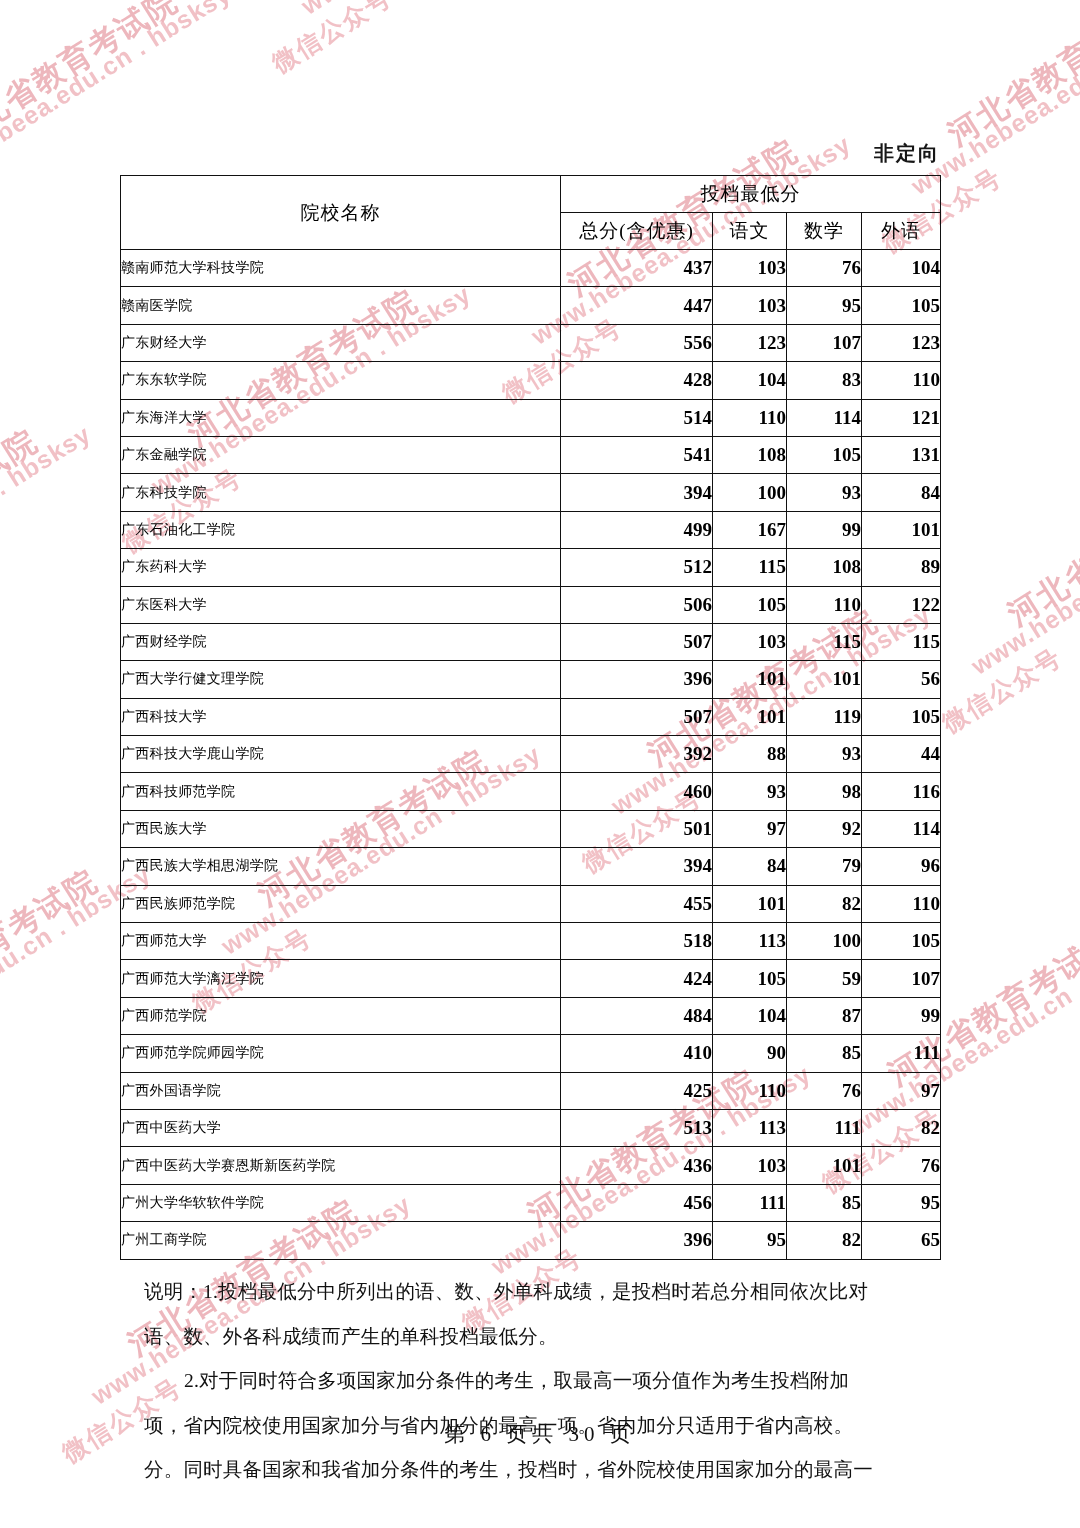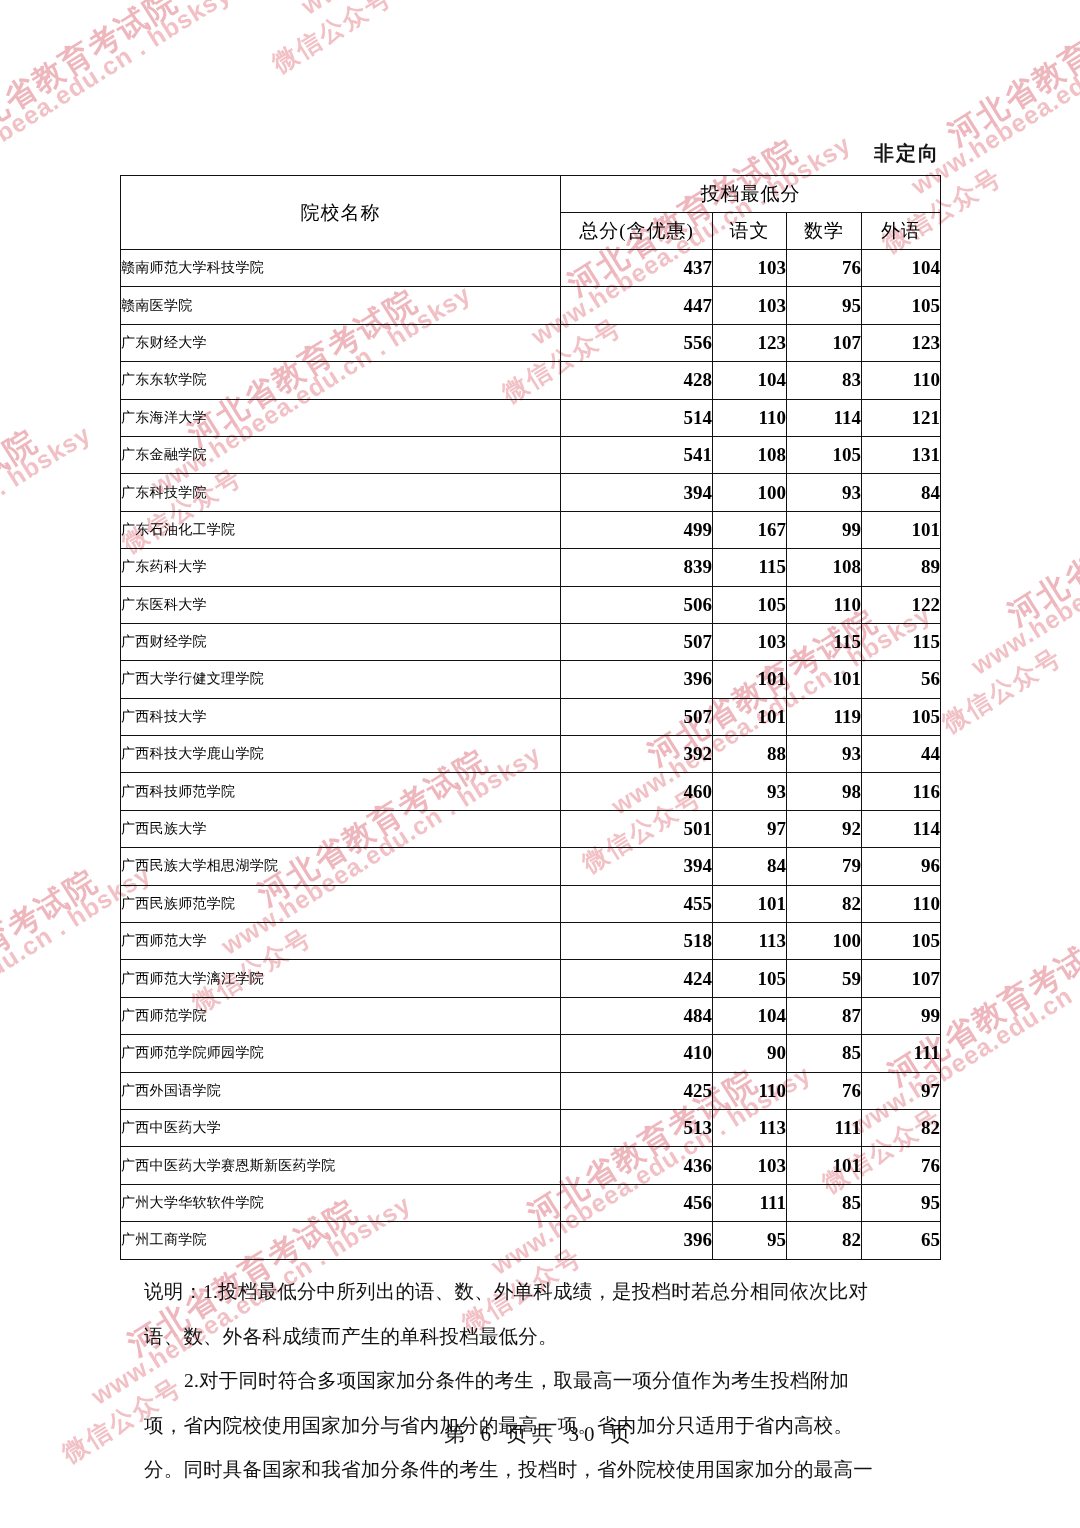--- a/index.html
+++ b/index.html
@@ -300,21 +300,21 @@
         </tr>
         <tr>
           <td class="c-name">广东石油化工学院</td>
           <td class="c-num c-total">499</td>
           <td class="c-num">167</td>
           <td class="c-num">99</td>
           <td class="c-num">101</td>
         </tr>
         <tr>
           <td class="c-name">广东药科大学</td>
-          <td class="c-num c-total">839</td>
+          <td class="c-num c-total">512</td>
           <td class="c-num">115</td>
           <td class="c-num">108</td>
           <td class="c-num">89</td>
         </tr>
         <tr>
           <td class="c-name">广东医科大学</td>
           <td class="c-num c-total">506</td>
           <td class="c-num">105</td>
           <td class="c-num">110</td>
           <td class="c-num">122</td>

